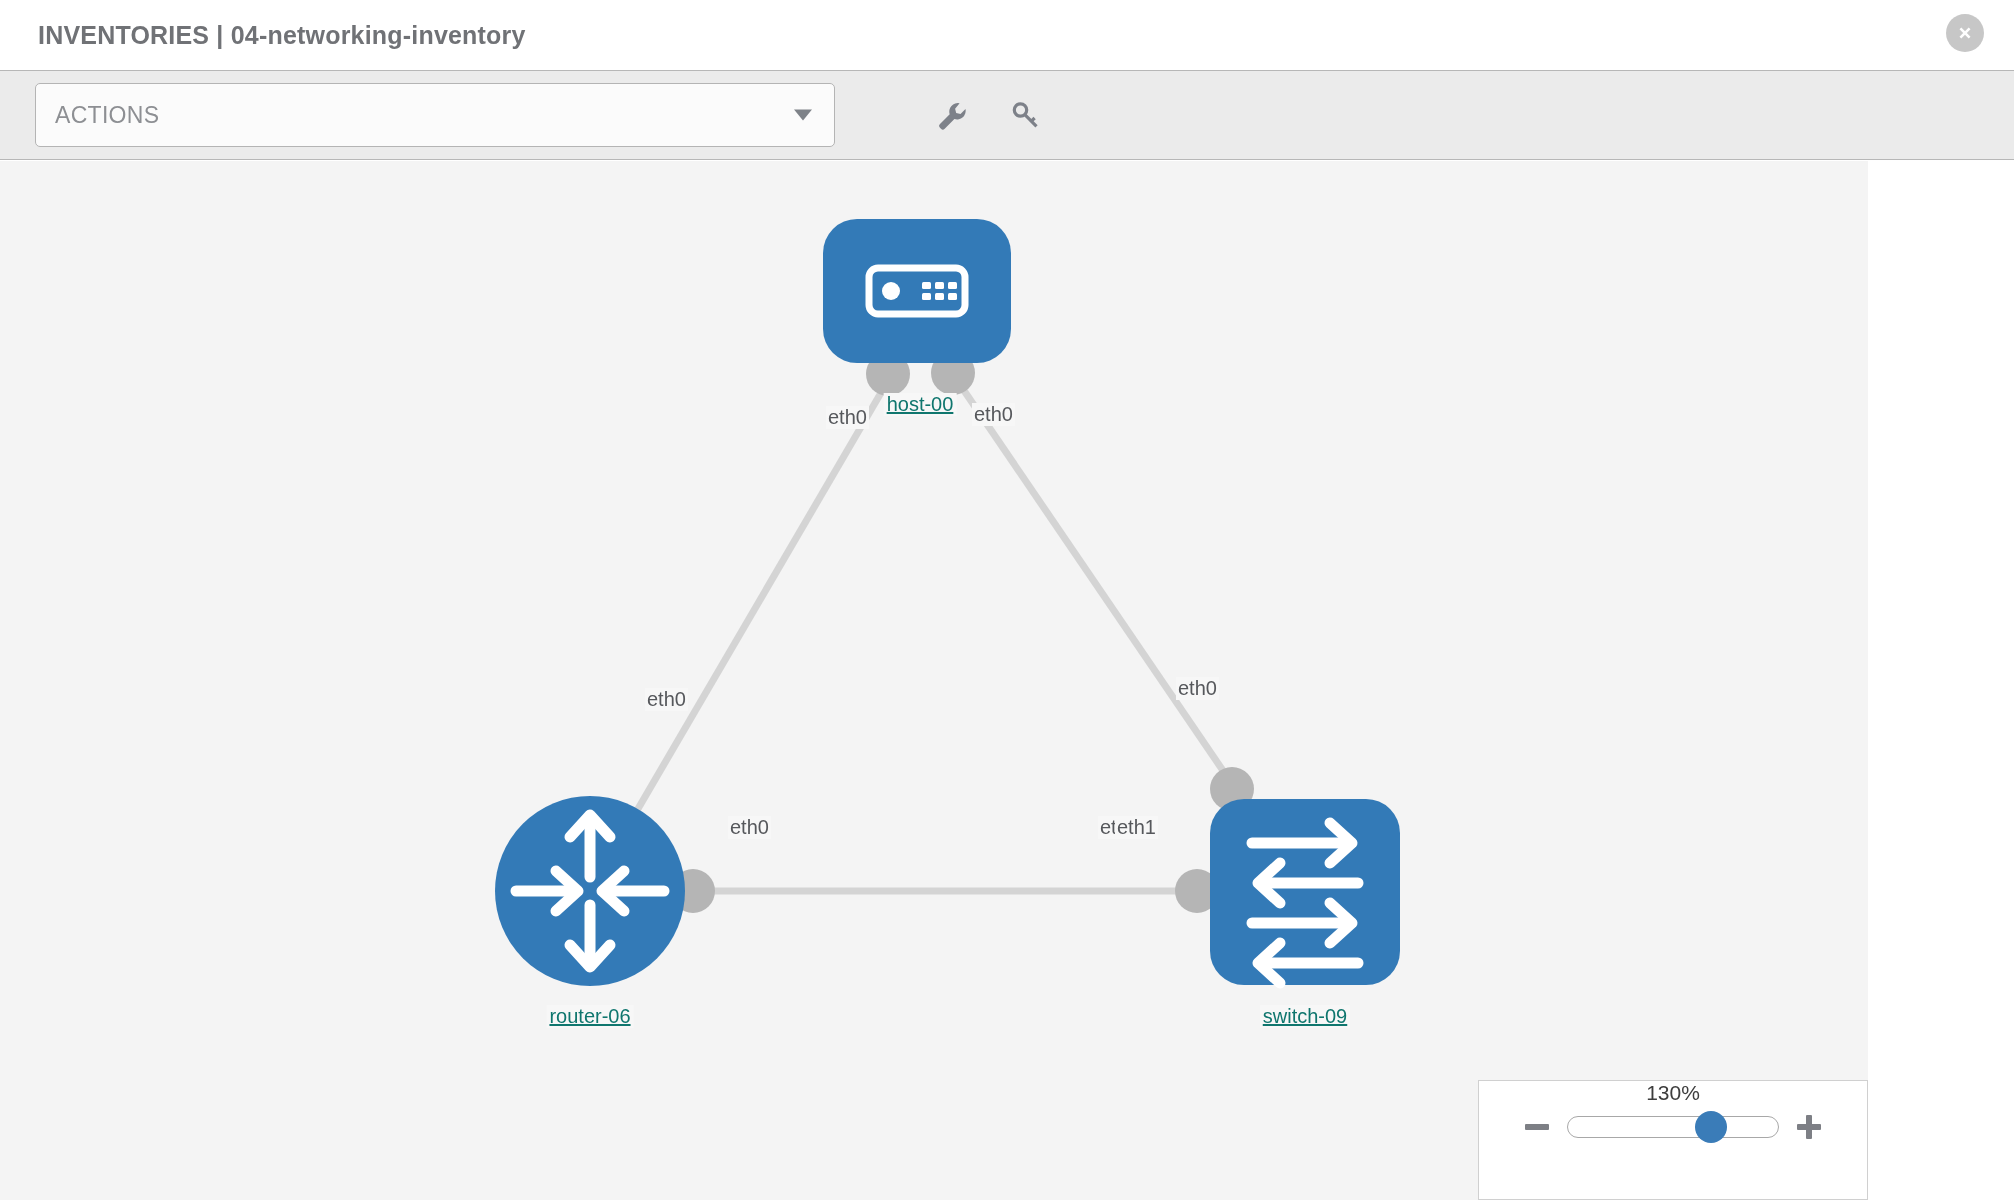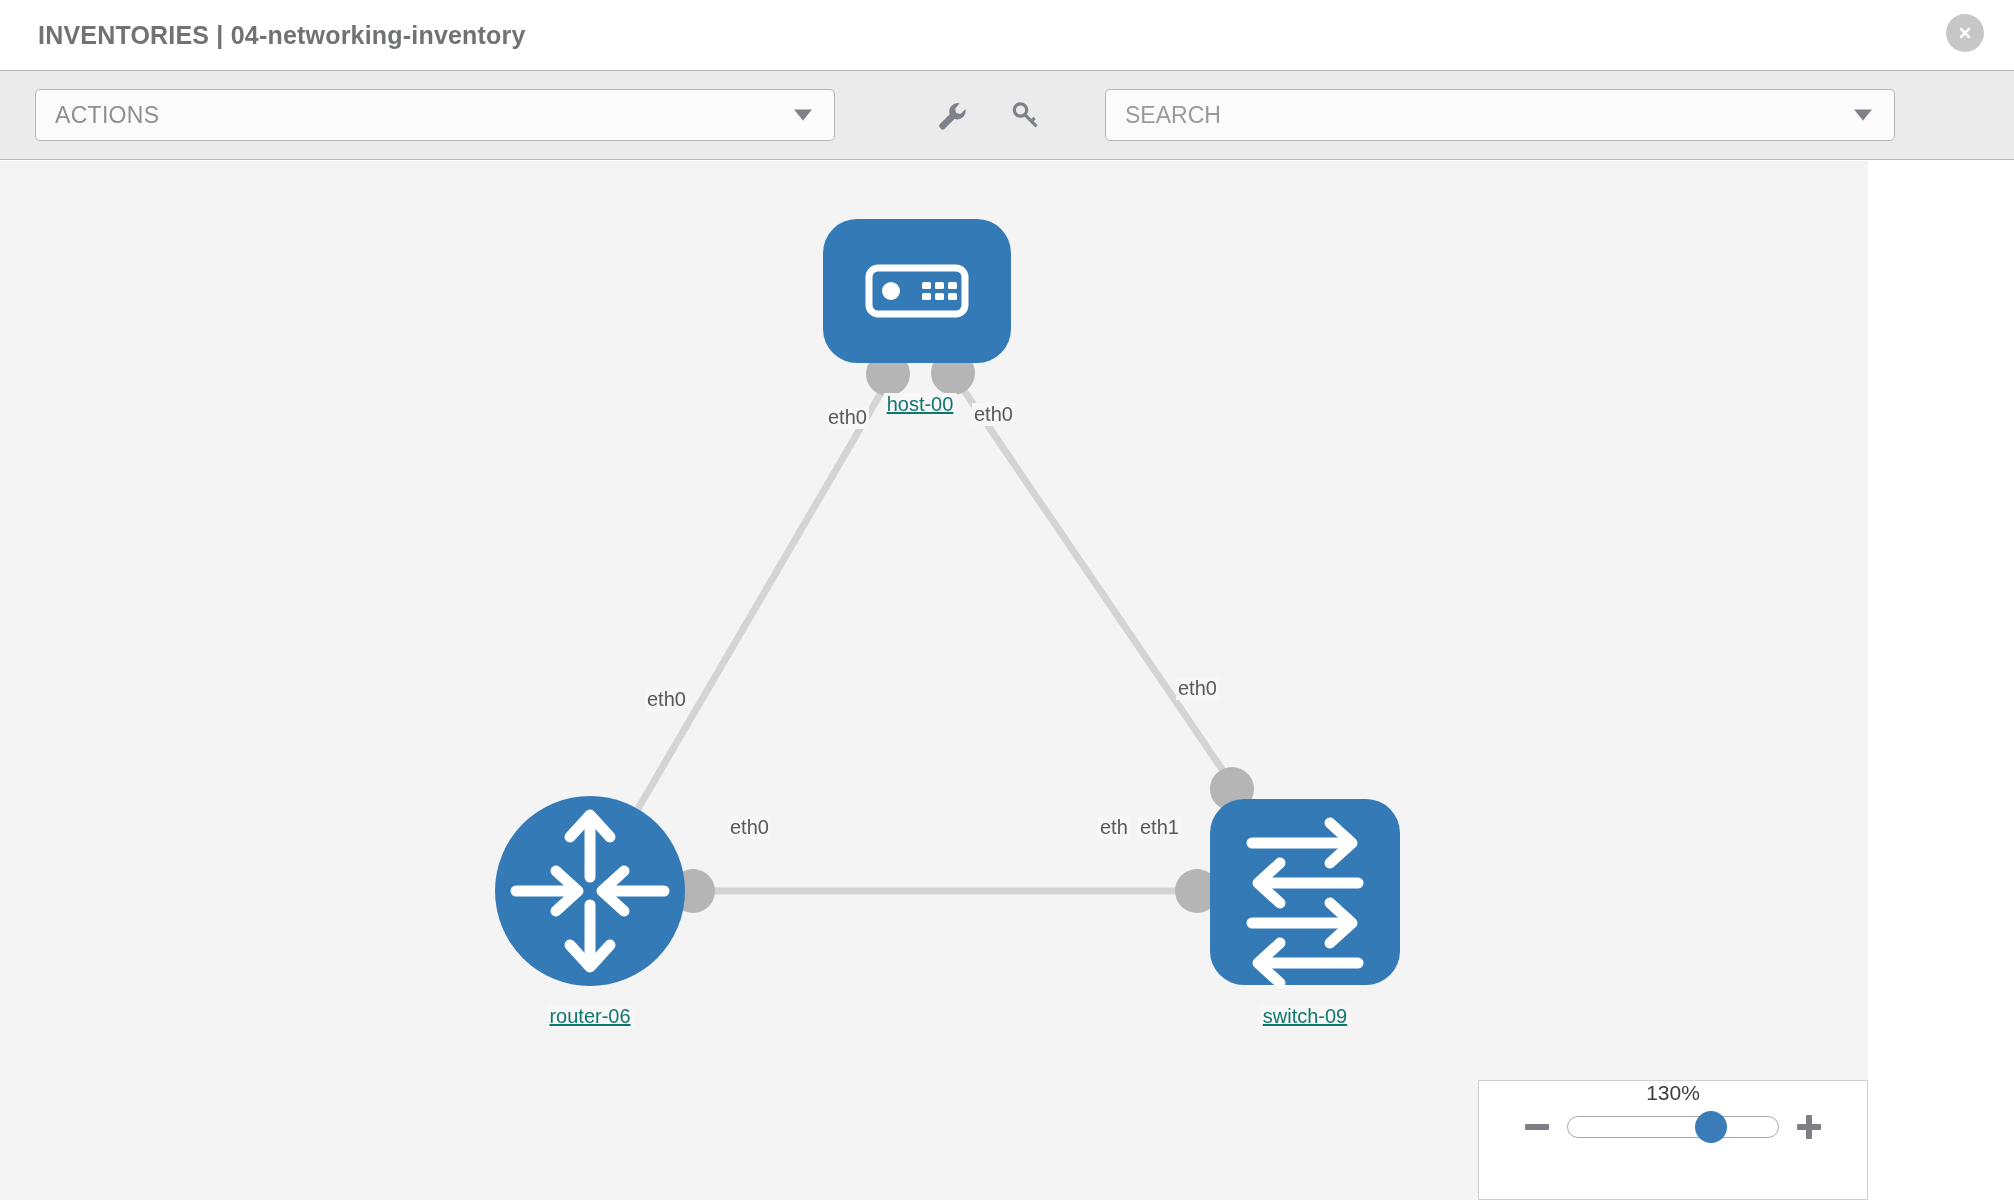--- a/index.html
+++ b/index.html
@@ -37,21 +37,21 @@
   .toolbar {
     position: absolute; top: 70px; left: 0;
     width: 2014px; height: 90px;
     background: #ebebeb;
     border-top: 1px solid #b7b7b7;
     border-bottom: 1px solid #b7b7b7;
     display: flex; align-items: center;
   }
   .actions-select {
     margin-left: 35px;
-    width: 800px; height: 52px;
+    width: 800px; height: 64px;
     background: #fbfbfb;
     border: 1px solid #b4b4b4;
     border-radius: 5px;
     display: flex; align-items: center;
     position: relative; cursor: pointer;
   }
   .actions-select .label {
     margin-left: 19px;
     font-size: 23px; color: #8d8f93;
     letter-spacing: .3px;
@@ -181,24 +181,20 @@
         <svg width="34" height="34" viewBox="0 0 34 34">
           <g fill="none" stroke="#7d8189" stroke-width="3.2">
             <circle cx="12.5" cy="12" r="6.2"></circle>
             <path d="M16.6 16.4 L28.5 28.3"></path>
             <path d="M23.4 23.2 L26.6 20.0"></path>
           </g>
         </svg>
       </div>
     </div>
 
-    <div class="search-box">
-      <input type="text" placeholder="SEARCH" style="">
-      <span class="caret"></span>
-    </div>
   </div>
 
   <div class="canvas">
     <div class="topology">
 
       <svg width="2014" height="1039">
 
         <g>
           <line x1="920" y1="165" x2="590" y2="730" stroke="#d4d4d4" stroke-width="7"></line>
           <line x1="920" y1="165" x2="1305" y2="730" stroke="#d4d4d4" stroke-width="7"></line>
@@ -265,21 +261,21 @@
           </g>
         </g>
       </svg>
 
       <span class="iface-label" style="left:826px; top:245px;">eth0</span>
       <span class="iface-label" style="left:972px; top:242px;">eth0</span>
       <span class="iface-label" style="left:645px; top:527px;">eth0</span>
       <span class="iface-label" style="left:1176px; top:516px;">eth0</span>
       <span class="iface-label" style="left:728px; top:655px;">eth0</span>
       <span class="iface-label" style="left:1098px; top:655px;">eth</span>
-      <span class="iface-label" style="left:1138px; top:655px;">eth1</span>
+      <span class="iface-label" style="left:1115px; top:655px;">eth1</span>
 
       <span class="node-label" style="left:920px; top:232px;">host-00</span>
       <span class="node-label" style="left:590px; top:844px;">router-06</span>
       <span class="node-label" style="left:1305px; top:844px;">switch-09</span>
     </div>
 
     <div class="zoom-panel">
       <div class="zoom-value">130%</div>
       <div class="zoom-row">
         <div class="zoom-minus"></div>

